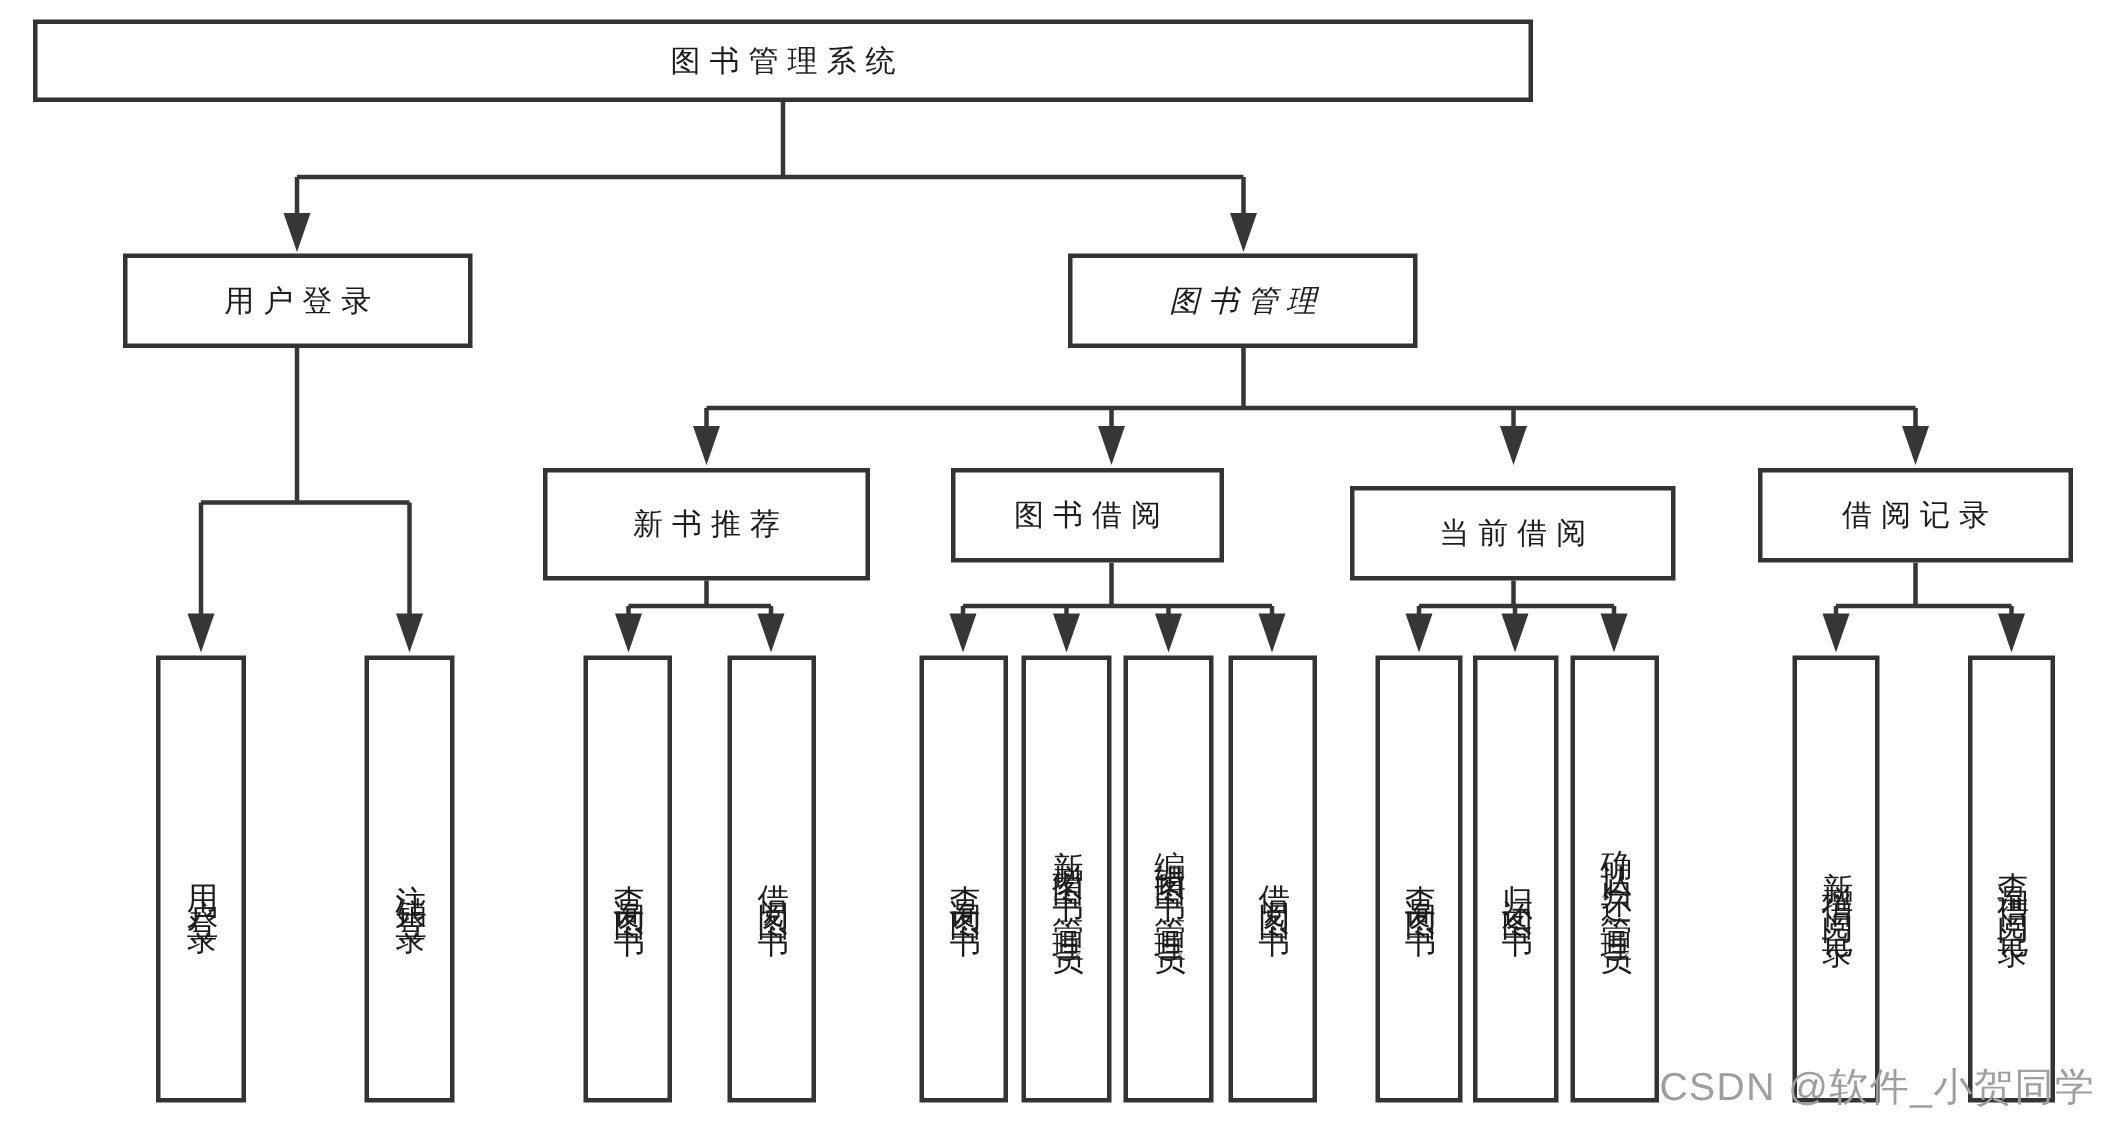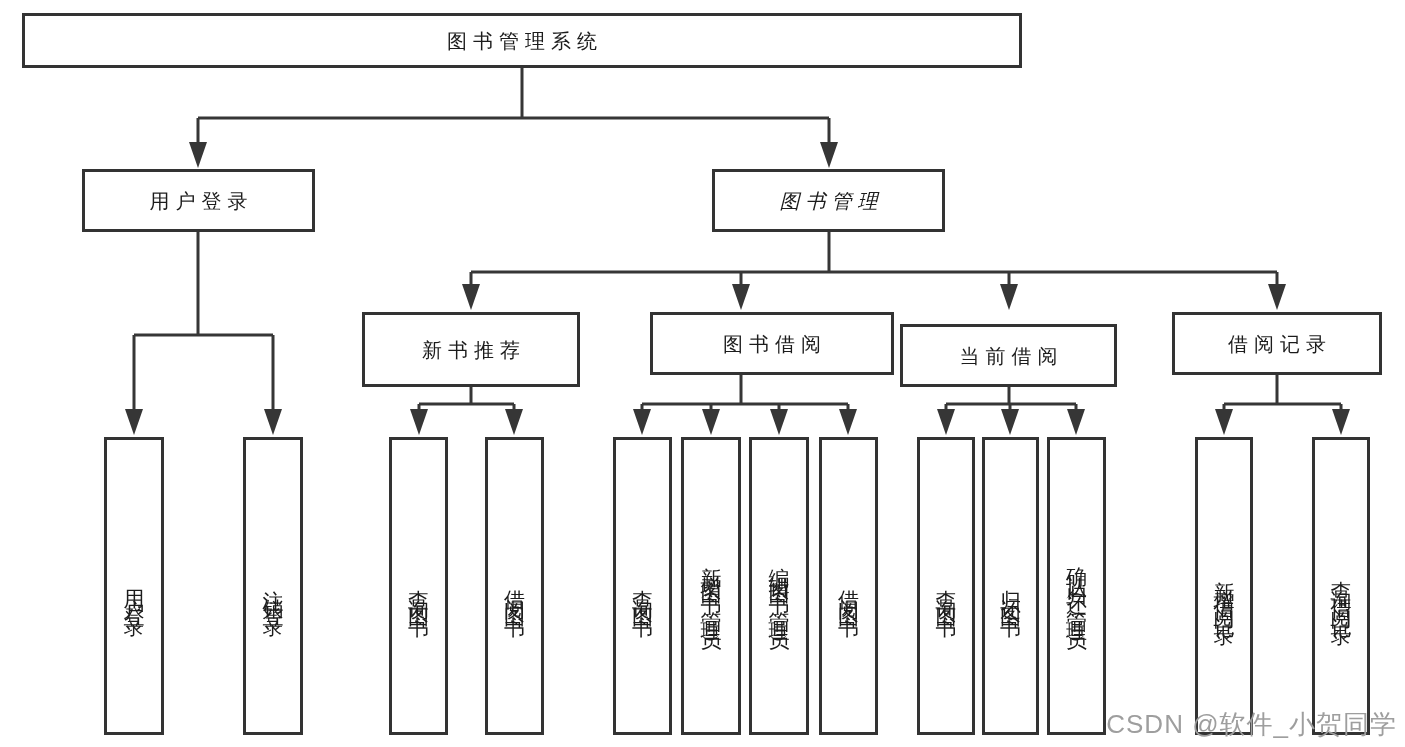--- a/index.html
+++ b/index.html
@@ -93,21 +93,21 @@
   <div class="box" style="left:82px;top:169px;width:233px;height:63px;">
     <span class="hlabel">用户登录</span>
   </div>
   <div class="box" style="left:712px;top:169px;width:233px;height:63px;font-style:italic;">
     <span class="hlabel">图书管理</span>
   </div>
 
   <div class="box" style="left:362px;top:312px;width:218px;height:75px;">
     <span class="hlabel">新书推荐</span>
   </div>
-  <div class="box" style="left:650px;top:312px;width:244px;height:63px;">
+  <div class="box" style="left:634px;top:312px;width:182px;height:63px;">
     <span class="hlabel">图书借阅</span>
   </div>
   <div class="box" style="left:900px;top:312px;width:217px;height:63px;margin-top:12px;">
     <span class="hlabel">当前借阅</span>
   </div>
   <div class="box" style="left:1172px;top:312px;width:210px;height:63px;">
     <span class="hlabel">借阅记录</span>
   </div>
 
   <div class="box" style="left:104px;top:437px;width:60px;height:298px;">

